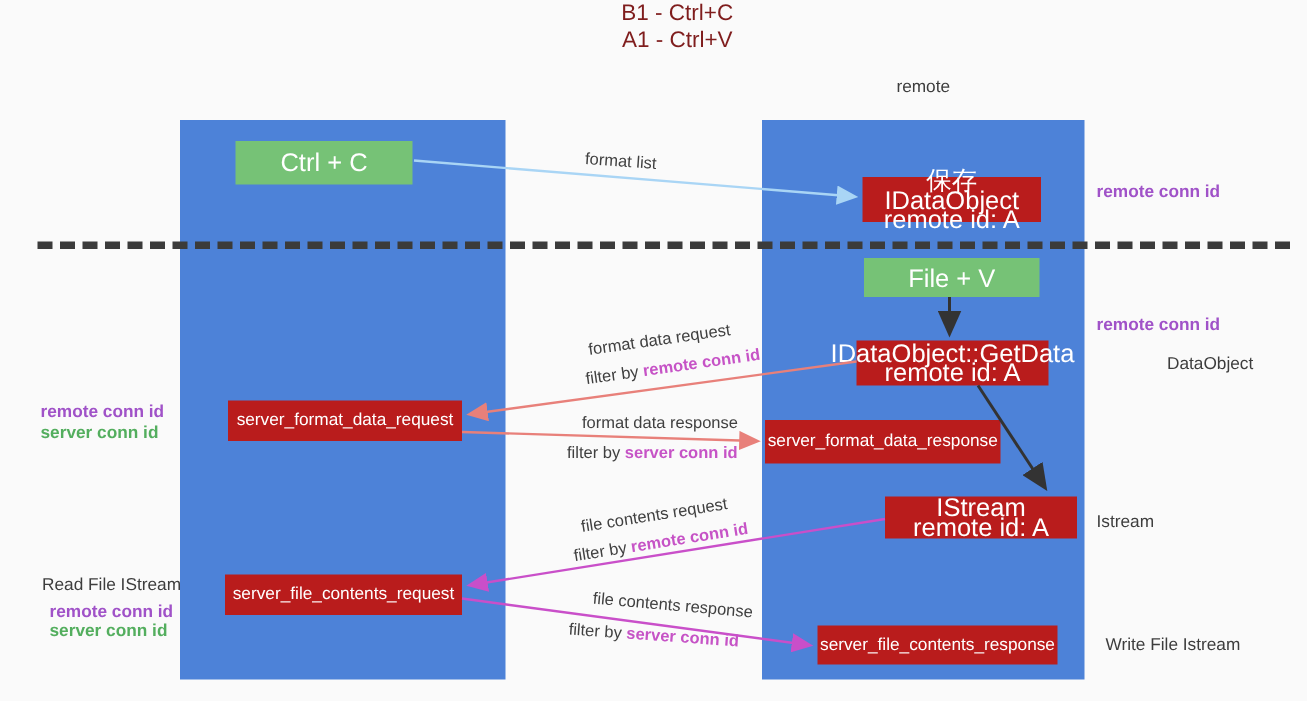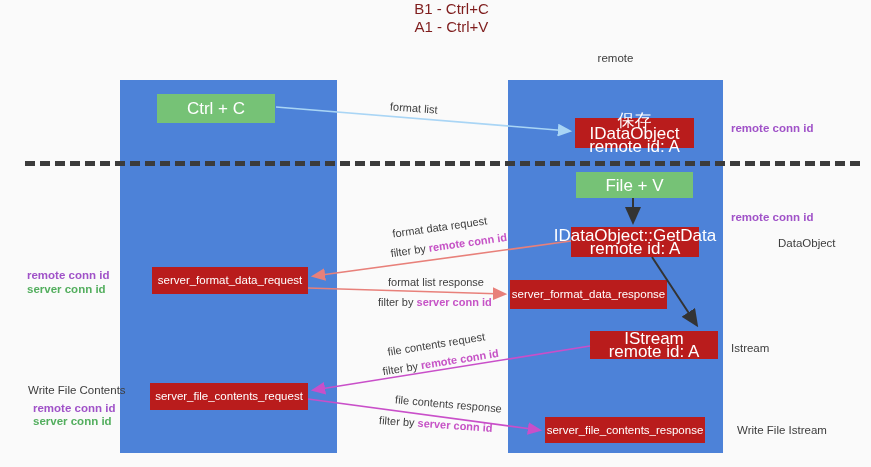--- a/index.html
+++ b/index.html
@@ -104,32 +104,32 @@
   </div>
 
   <div class="abs side-label purple" style="left:731px; top:122px;">remote conn id</div>
   <div class="abs side-label purple" style="left:731px; top:211px;">remote conn id</div>
   <div class="abs side-label dark" style="left:731px; top:237px;margin-left:47px;">DataObject</div>
   <div class="abs side-label dark" style="left:731px; top:342px;">Istream</div>
   <div class="abs side-label dark" style="left:737px; top:424px;">Write File Istream</div>
 
   <div class="abs side-label purple" style="left:27px; top:269px;">remote conn id</div>
   <div class="abs side-label green" style="left:27px; top:283px;">server conn id</div>
-  <div class="abs side-label dark" style="left:28px; top:384px;">Write File Contents</div>
+  <div class="abs side-label dark" style="left:28px; top:384px;">Read File IStream</div>
   <div class="abs side-label purple" style="left:33px; top:402px;">remote conn id</div>
   <div class="abs side-label green" style="left:33px; top:415px;">server conn id</div>
 
   <div class="abs arrow-label" style="left:390px; top:102px; transform:rotate(4deg);">format list</div>
 
   <div class="abs arrow-label" style="left:392px; top:221px; transform:rotate(-8deg);">format data request</div>
   <div class="abs arrow-label" style="left:390px; top:239px; transform:rotate(-8deg);">
     <span>filter by </span><span class="hl-magenta">remote conn id</span>
   </div>
 
-  <div class="abs arrow-label" style="left:388px; top:276px;">format list response</div>
+  <div class="abs arrow-label" style="left:388px; top:276px;">format data response</div>
   <div class="abs arrow-label" style="left:378px; top:296px;">
     <span>filter by </span><span class="hl-magenta">server conn id</span>
   </div>
 
   <div class="abs arrow-label" style="left:387px; top:338px; transform:rotate(-9deg);">file contents request</div>
   <div class="abs arrow-label" style="left:382px; top:356px; transform:rotate(-9deg);">
     <span>filter by </span><span class="hl-magenta">remote conn id</span>
   </div>
 
   <div class="abs arrow-label" style="left:395px; top:398px; transform:rotate(5deg);">file contents response</div>

